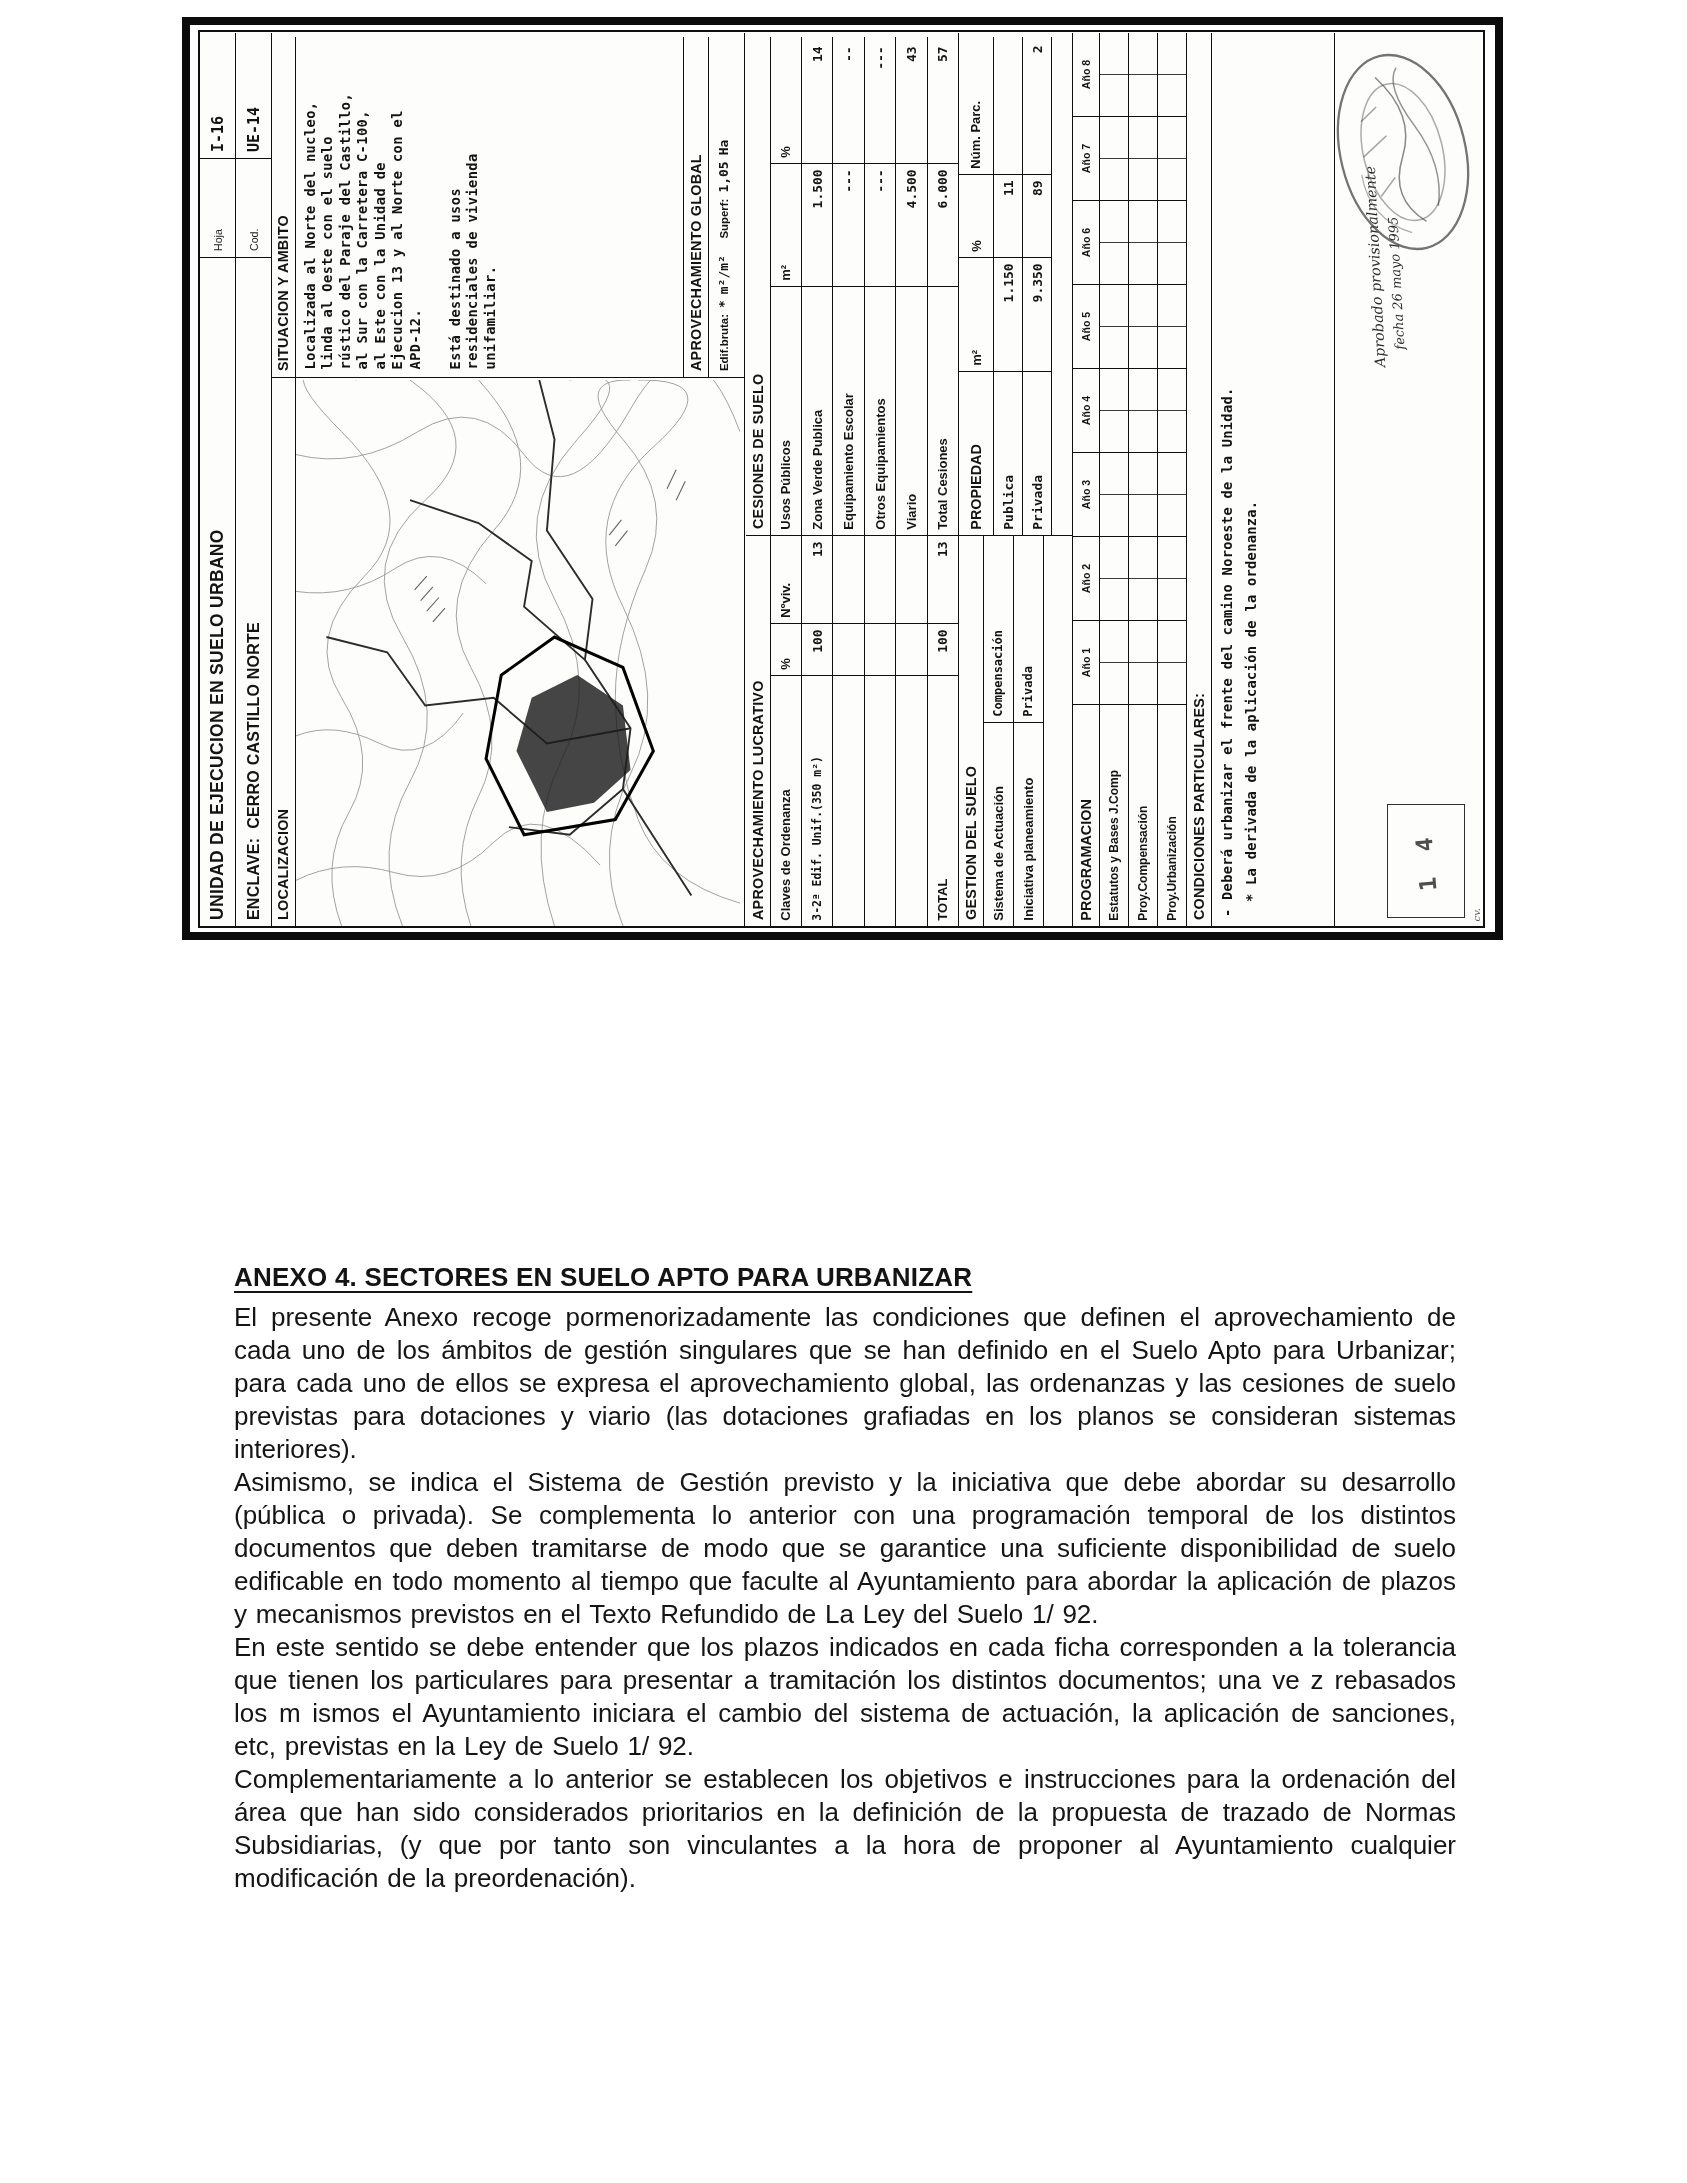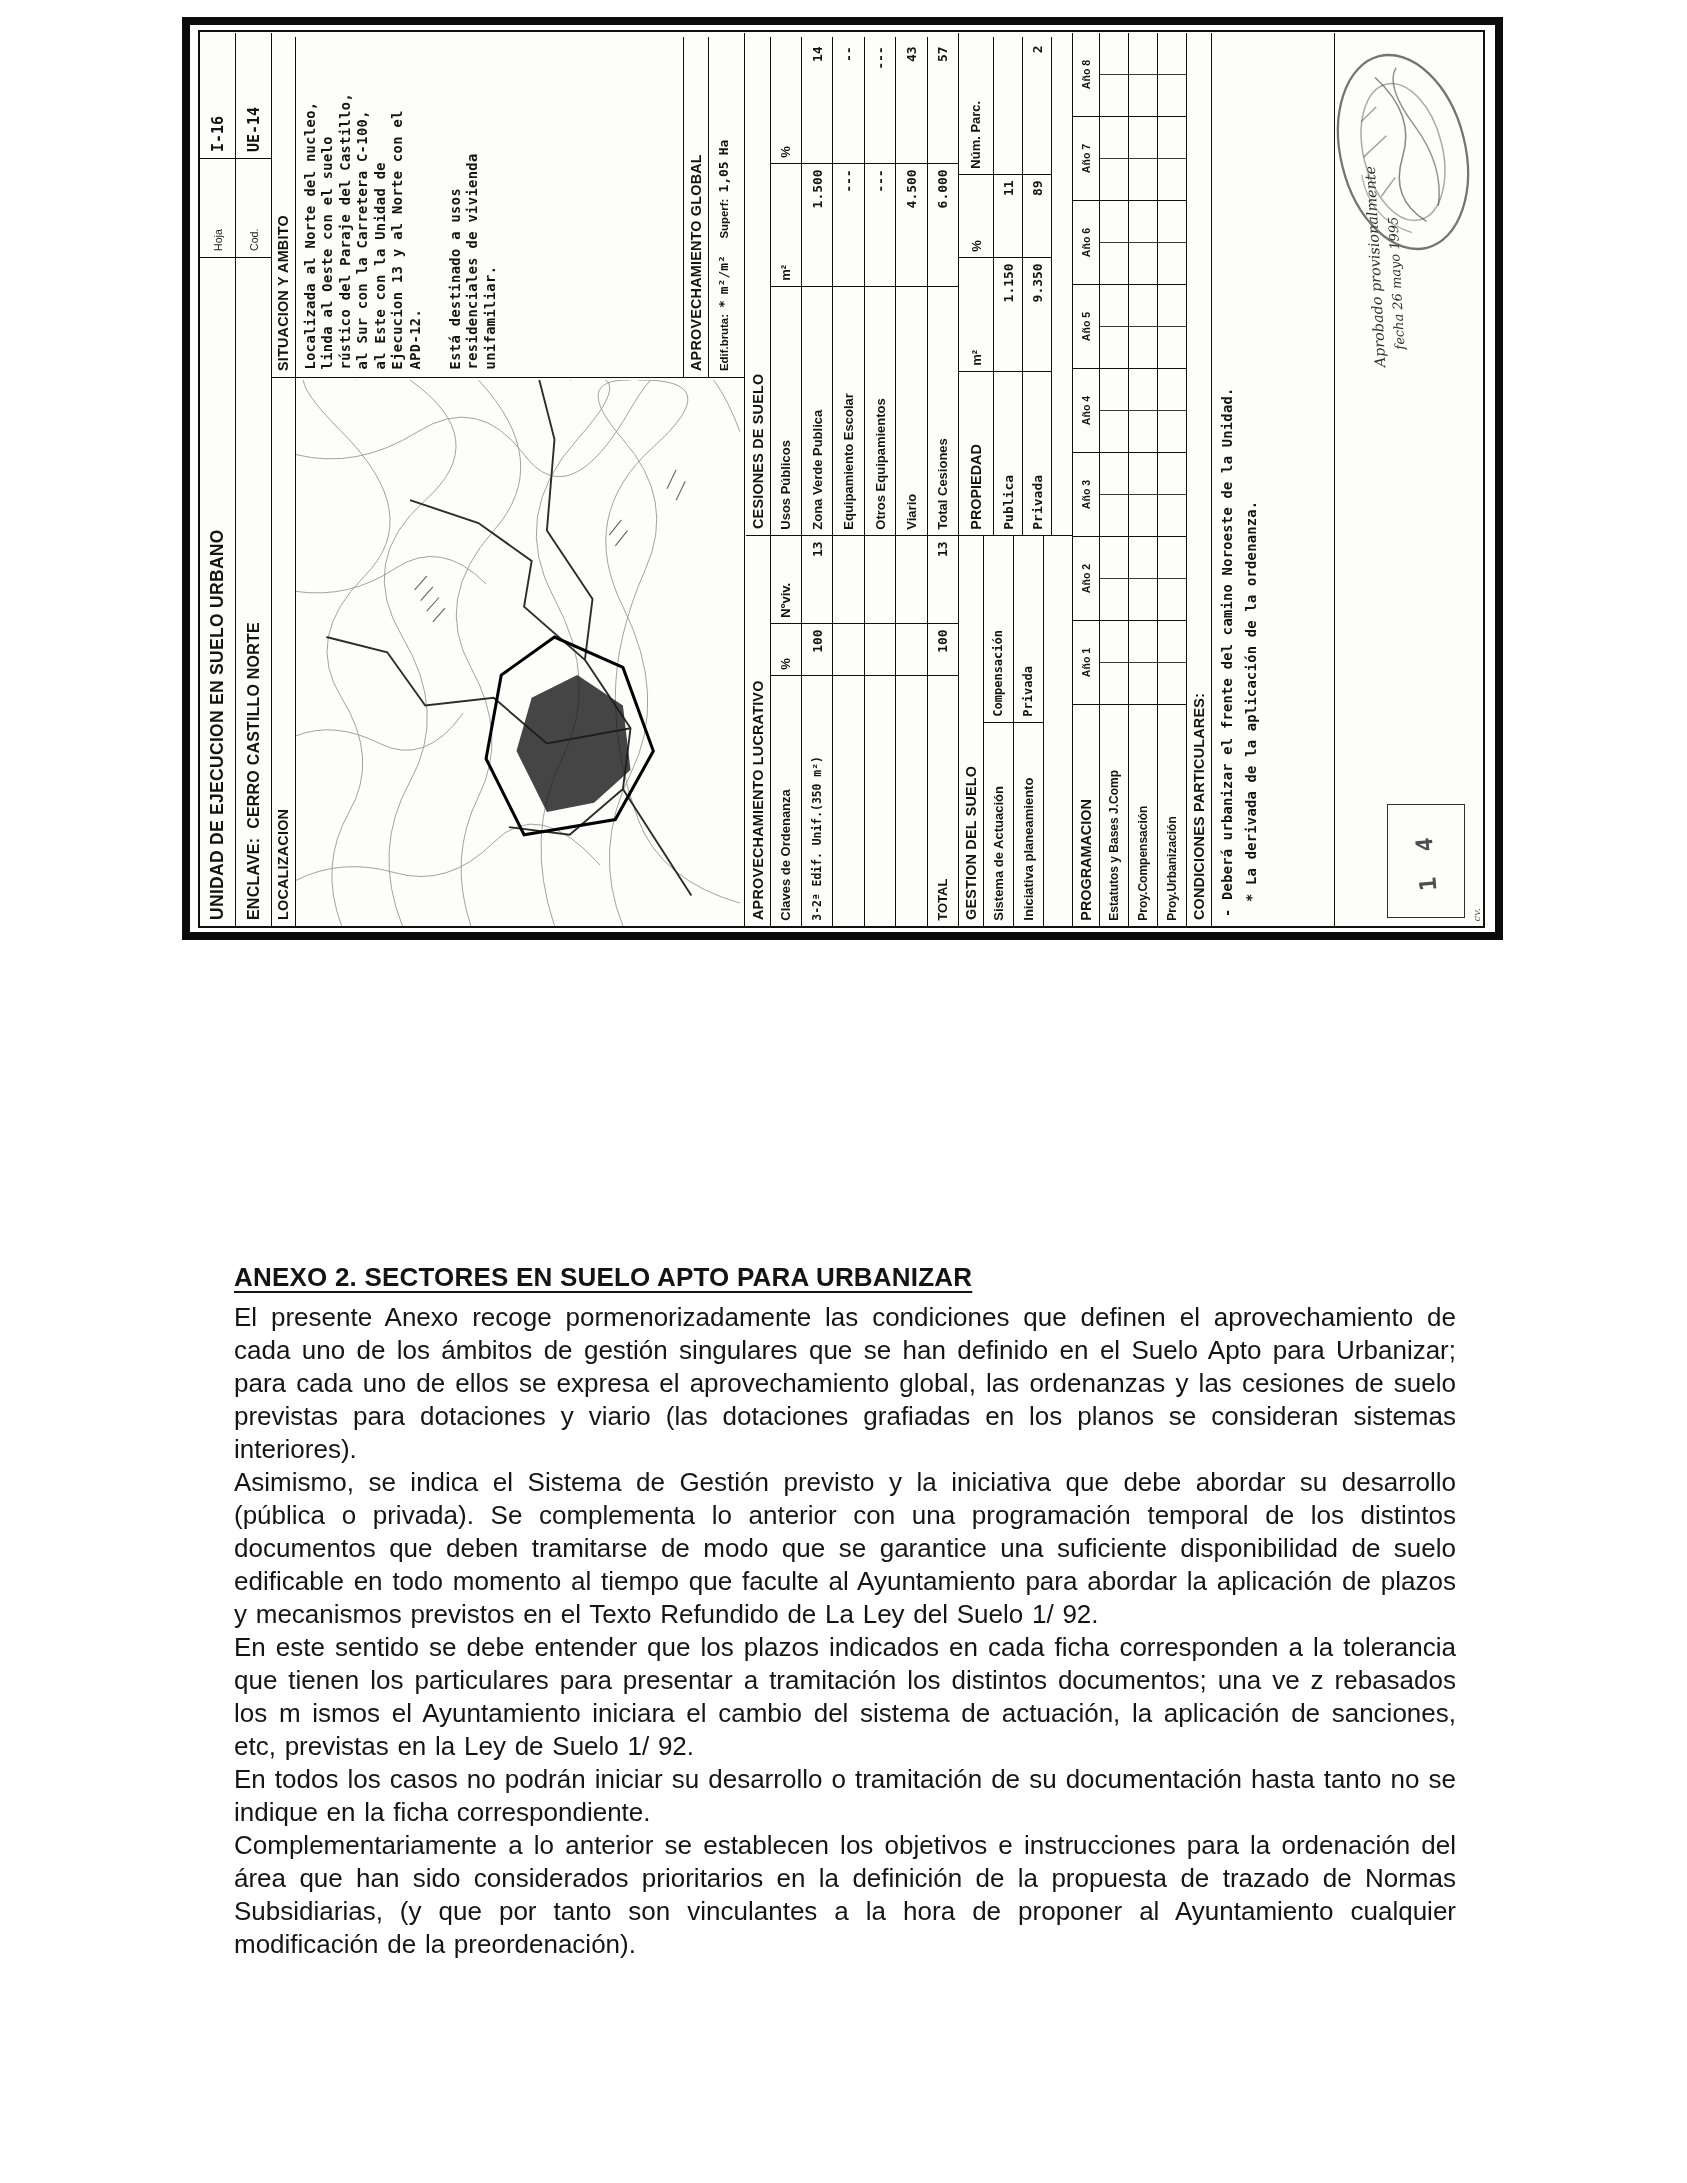--- a/index.html
+++ b/index.html
@@ -411,20 +411,19 @@
             </g>
           </svg>
         </div>
       </div>
 
     </div>
   </div>
 </div>
 
 <div class="doc">
-  <div class="doc-title">ANEXO 2. SECTORES EN SUELO APTO PARA URBANIZAR</div>
+  <div class="doc-title">ANEXO 4. SECTORES EN SUELO APTO PARA URBANIZAR</div>
   <p>El presente Anexo recoge pormenorizadamente las condiciones que definen el aprovechamiento de cada uno de los ámbitos de gestión singulares que se han definido en el Suelo Apto para Urbanizar; para cada uno de ellos se expresa el aprovechamiento global, las ordenanzas y las cesiones de suelo previstas para dotaciones y viario (las dotaciones grafiadas en los planos se consideran sistemas interiores).</p>
   <p>Asimismo, se indica el Sistema de Gestión previsto y la iniciativa que debe abordar su desarrollo (pública o privada). Se complementa lo anterior con una programación temporal de los distintos documentos que deben tramitarse de modo que se garantice una suficiente disponibilidad de suelo edificable en todo momento al tiempo que faculte al Ayuntamiento para abordar la aplicación de plazos y mecanismos previstos en el Texto Refundido de La Ley del Suelo 1/ 92.</p>
   <p>En este sentido se debe entender que los plazos indicados en cada ficha corresponden a la tolerancia que tienen los particulares para presentar a tramitación los distintos documentos; una ve z rebasados los m ismos el Ayuntamiento iniciara el cambio del sistema de actuación, la aplicación de sanciones, etc, previstas en la Ley de Suelo 1/ 92.</p>
-  <p>En todos los casos no podrán iniciar su desarrollo o tramitación de su documentación hasta tanto no se indique en la ficha correspondiente.</p>
   <p>Complementariamente a lo anterior se establecen los objetivos e instrucciones para la ordenación del área que han sido considerados prioritarios en la definición de la propuesta de trazado de Normas Subsidiarias, (y que por tanto son vinculantes a la hora de proponer al Ayuntamiento cualquier modificación de la preordenación).</p>
 </div>
 
 
 </body></html>

